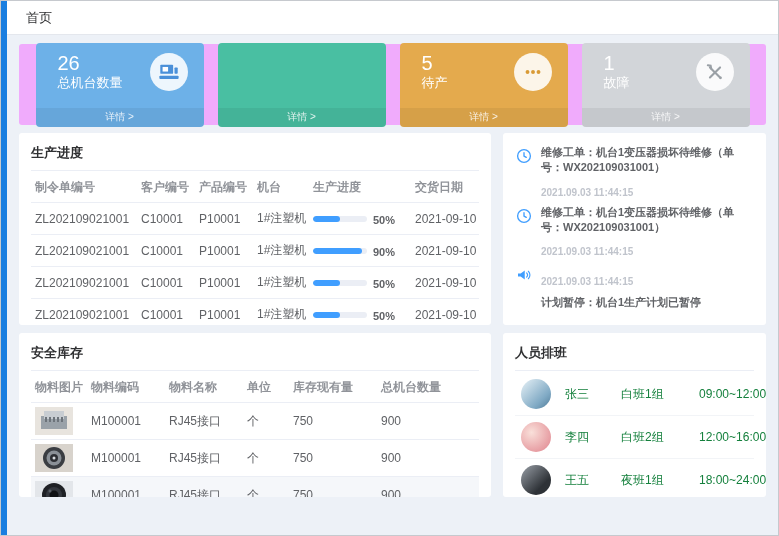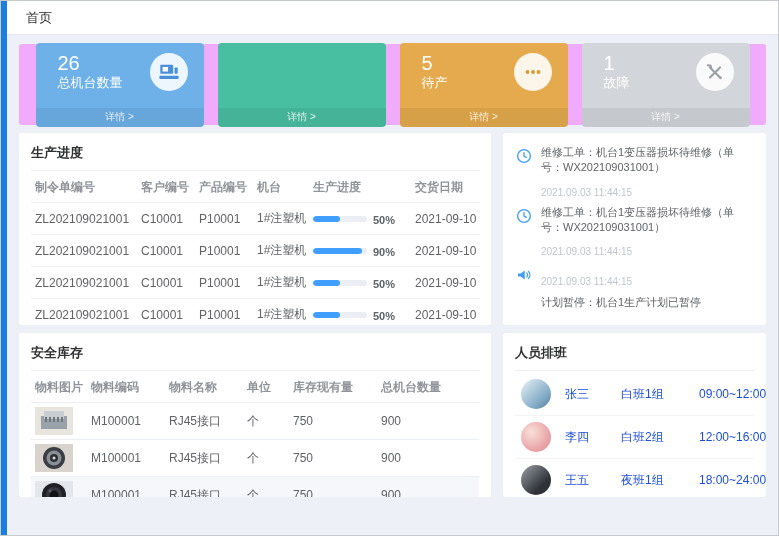--- a/index.html
+++ b/index.html
@@ -45,41 +45,41 @@
   .production th:nth-child(2),.production td:nth-child(2){width:58px;}
   .production th:nth-child(3),.production td:nth-child(3){width:58px;}
   .production th:nth-child(4),.production td:nth-child(4){width:56px;}
   .production th:nth-child(5),.production td:nth-child(5){width:102px;}
   .bar { display:inline-block; width:54px; height:6px; border-radius:3px; background:#ebeef5;
          vertical-align:middle; margin-right:6px; overflow:hidden; }
   .bar-fill { display:block; height:100%; border-radius:3px; }
   .bar-label { font-size:11px; color:#606266; vertical-align:middle;font-weight:bold; }
 
   
-  .notice-list { list-style:none; }
+  .notice-list { list-style:none;font-weight:bold; }
   .n-item { display:flex; gap:8px; padding:4px 0 3px; cursor:pointer; }
   .n-icon { flex:0 0 18px; padding-top:2px; }
   .n-body { display:flex; flex-direction:column; min-width:0; }
   .n-text { font-size:11px; color:#606266; line-height:1.35; white-space:normal; }
   .n-time { font-size:10px; color:#c0c4cc; margin-top:12px; }
 
   
   .inventory td { padding:4px 4px; }
   .inventory th:nth-child(1),.inventory td:nth-child(1){width:56px;}
   .inventory th:nth-child(2),.inventory td:nth-child(2){width:78px;}
   .inventory th:nth-child(3),.inventory td:nth-child(3){width:78px;}
   .inventory th:nth-child(4),.inventory td:nth-child(4){width:46px;}
   .inventory th:nth-child(5),.inventory td:nth-child(5){width:88px;}
   .inventory tbody tr:nth-child(3) td { background:#f5f7fa; }
   .thumb { display:inline-block; width:38px; height:28px; vertical-align:middle; }
 
   
   .schedule-list { list-style:none; margin-top:2px; }
   .s-row { display:grid; grid-template-columns:44px 56px 78px 1fr; align-items:center;
-           padding:6px 6px; border-bottom:1px solid #f2f4f7; font-size:12px; color:#1d4ed8; }
+           padding:6px 6px; border-bottom:1px solid #f2f4f7; font-size:12px; color:#15803d; }
   .s-row:last-child { border-bottom:none; }
   .avatar { width:30px; height:30px; border-radius:50%; display:inline-block; }
   .avatar-0 { background:linear-gradient(135deg,#e8f2f7,#7fa9c4 70%,#4f7a96); }
   .avatar-1 { background:radial-gradient(circle at 35% 35%,#f9e0da,#e69aa0 75%,#c97a85); }
   .avatar-2 { background:linear-gradient(135deg,#9aa0a8,#2e3237 70%); }
 </style>
 </head>
 <body>
 
 <div class="window">

